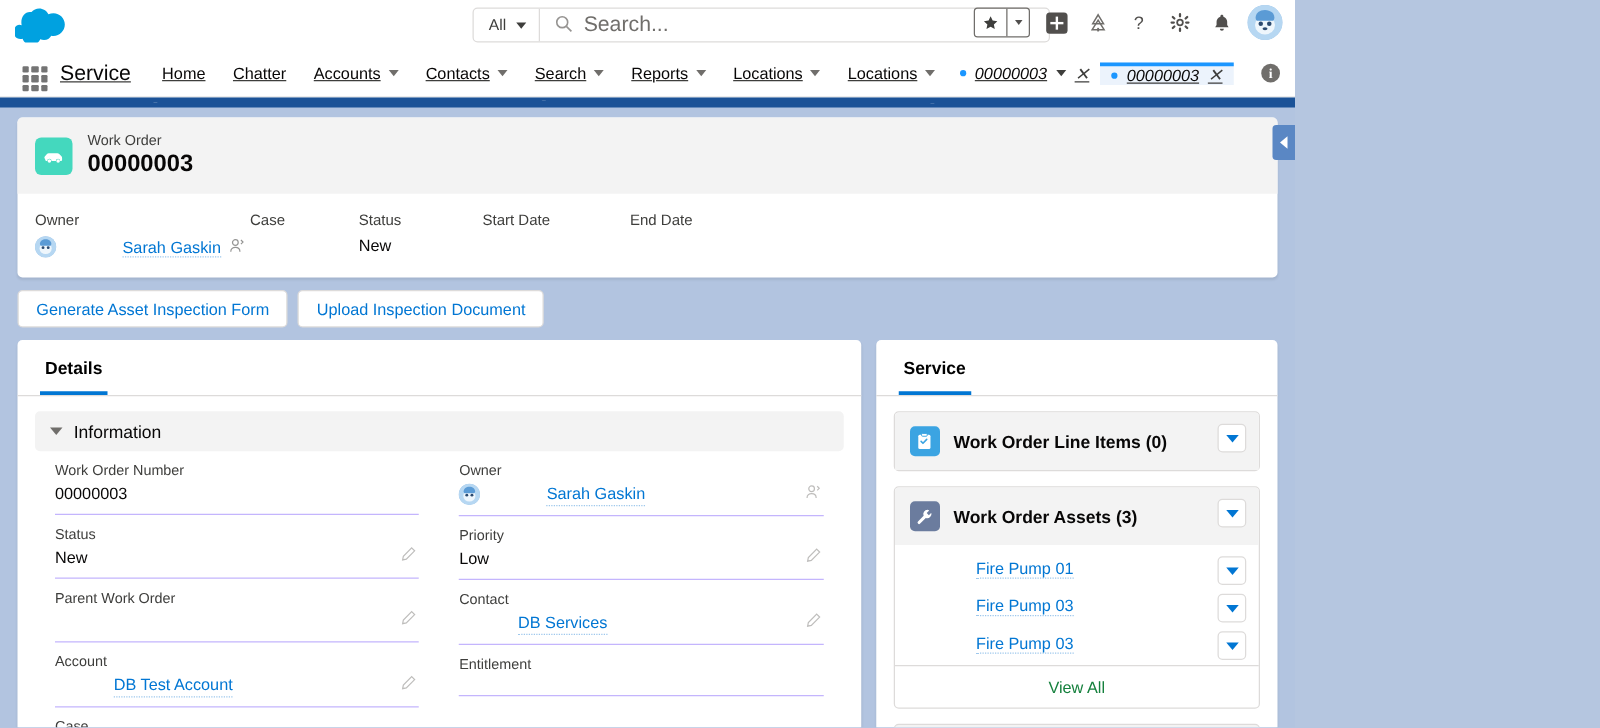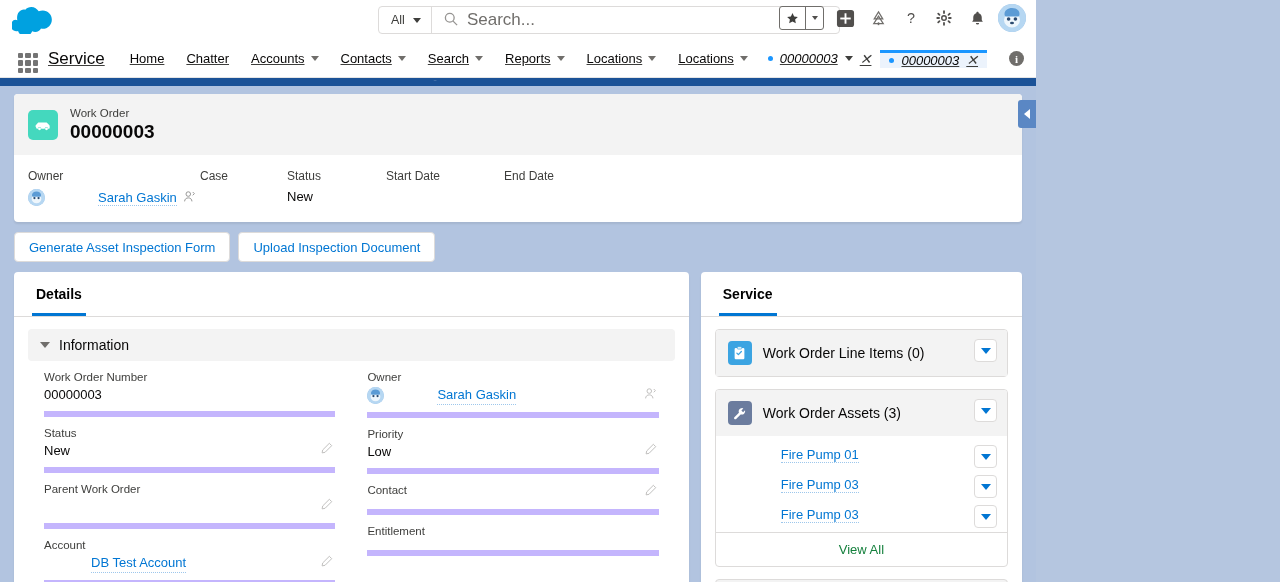--- a/index.html
+++ b/index.html
@@ -188,42 +188,42 @@
     font-size: 14px; color: #080707; cursor: pointer;
   }
   .chev-dn {
     width: 0; height: 0; border-left: 5px solid transparent;
     border-right: 5px solid transparent; border-top: 6px solid #706e6b;
   }
 
   .fgrid { display: flex; padding: 0 14px; }
   .fcol { width: 50%; padding: 0 16px; }
   .frow {
-    border-bottom: 6px solid #c4b5fd; padding: 9px 0 7px 0;
+    border-bottom: 1px solid #c4b5fd; padding: 9px 0 7px 0;
     position: relative; min-height: 41px;
   }
   .flabel { font-size: 11.5px; color: #3e3e3c; line-height: 15px; }
   .fvalue { font-size: 13px; color: #080707; line-height: 19px; min-height: 19px;
             display: flex; align-items: center; gap: 6px; }
   .pencil { position: absolute; right: 2px; bottom: 9px; opacity: .45; }
 
   
   .rel-tabrow { border-bottom: 1px solid #dddbda; padding: 0 18px; display: flex; }
   .rel-card {
     margin: 12px 14px 0 14px; border: 1px solid #dddbda; border-radius: 4px; background: #fff;
   }
   .rel-head {
     background: #f3f3f3; display: flex; align-items: center;
     padding: 11px 12px; position: relative; border-radius: 3px 3px 0 0;
   }
   .rel-icon {
     width: 24px; height: 24px; border-radius: 4px;
     display: flex; align-items: center; justify-content: center; margin-right: 11px;
   }
-  .rel-title { font-size: 14px; font-weight: normal; color: #080707; }
+  .rel-title { font-size: 14px; font-weight: bold; color: #080707; }
   .mini-caret-btn {
     position: absolute; right: 10px; top: 9px;
     width: 23px; height: 23px; border: 1px solid #dddbda; border-radius: 4px;
     background: #fff; display: flex; align-items: center; justify-content: center; cursor: pointer;
   }
   .rel-rows { padding: 4px 0 2px 0; }
   .rel-row {
     position: relative; padding: 7px 12px 7px 18px; display: flex; align-items: center;
   }
   .rel-row .mini-caret-btn { top: 5px; }
@@ -543,20 +543,23 @@
             <div class="flabel">Priority</div>
             <div class="fvalue">Low</div>
             <span class="pencil">
               <svg width="13" height="13" viewBox="0 0 16 16">
                   <path d="M11.5 1.6l2.9 2.9-8.2 8.2-3.6.7.7-3.6z" fill="none" stroke="#706e6b" stroke-width="1.2"></path>
                 </svg>
             </span>
           </div>
           <div class="frow">
             <div class="flabel">Contact</div>
+            <div class="fvalue">
+                <a class="lk" href="#">DB Services</a>
+              </div>
             <span class="pencil">
               <svg width="13" height="13" viewBox="0 0 16 16">
                   <path d="M11.5 1.6l2.9 2.9-8.2 8.2-3.6.7.7-3.6z" fill="none" stroke="#706e6b" stroke-width="1.2"></path>
                 </svg>
             </span>
           </div>
           <div class="frow">
             <div class="flabel">Entitlement</div>
 
           </div>

